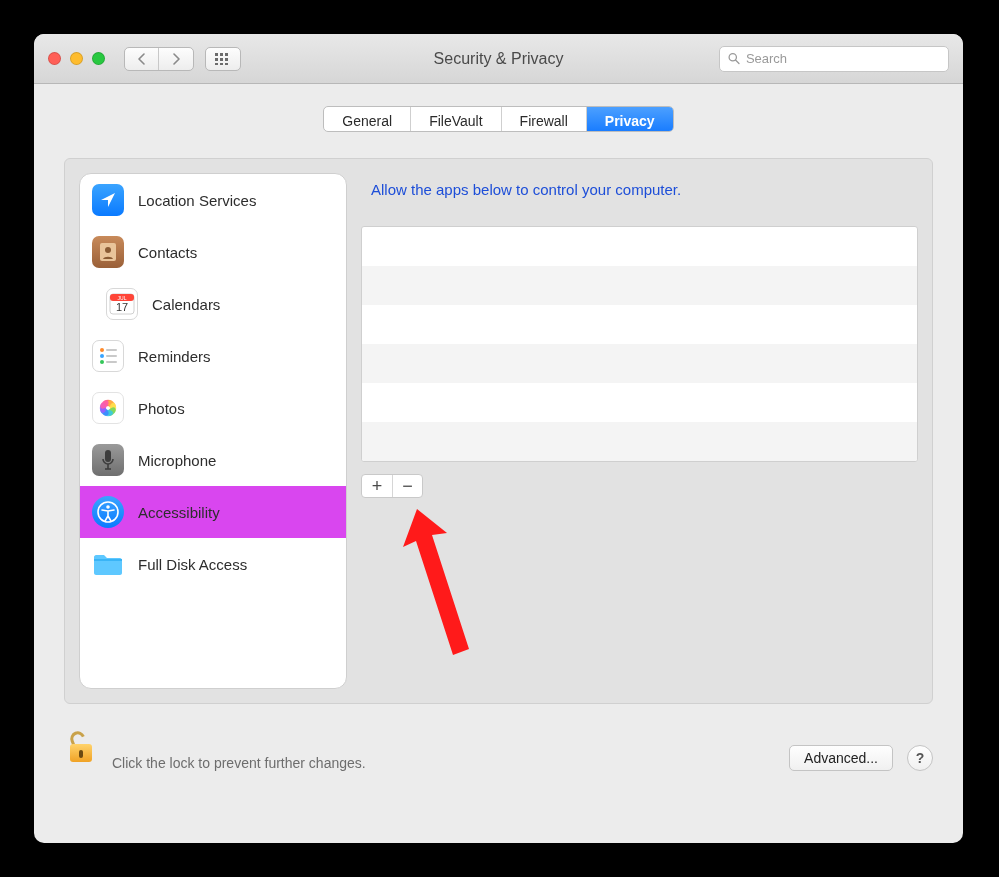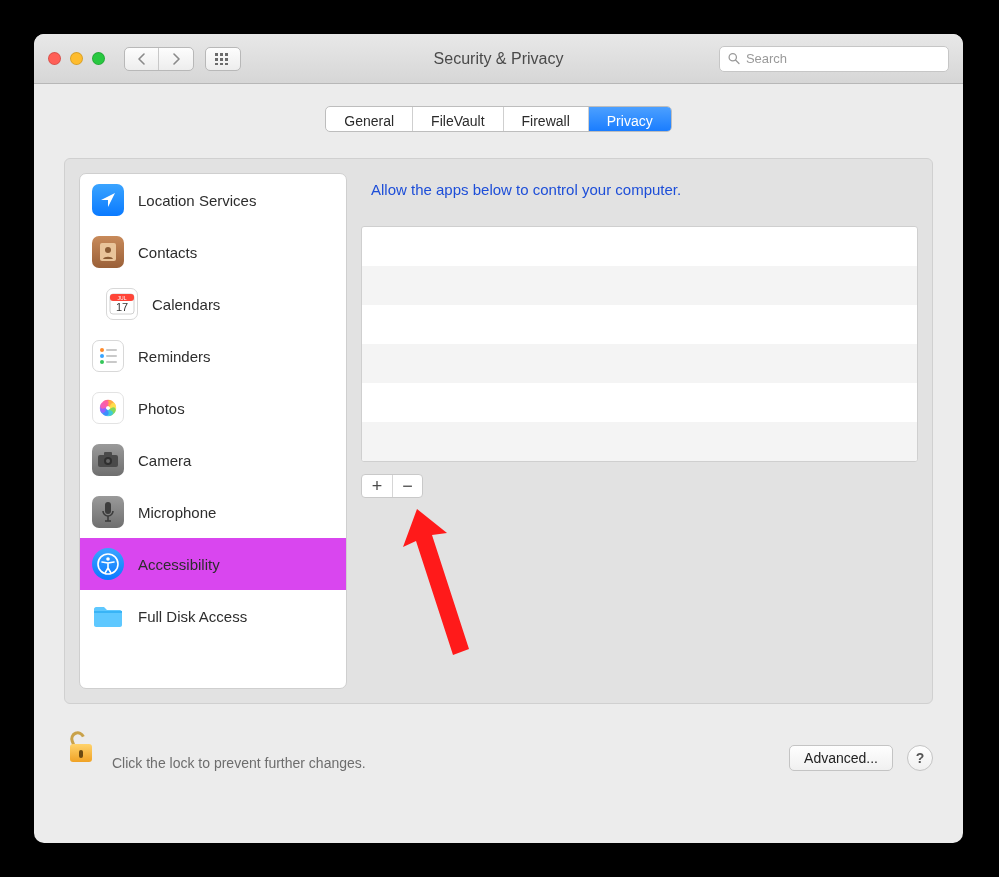--- a/index.html
+++ b/index.html
@@ -86,38 +86,39 @@
       height:26px; background:#fff; font-size:14px;
     }
     .tab {
       padding: 3px 18px 0; border-right:1px solid #cfcfcf;
       display:flex; align-items:center; color:#2b2b2b;
     }
     .tab:last-child{border-right:none;}
     .tab.active {
       background: linear-gradient(#4ca0ff,#1a7dff);
       color:#fff;
+      font-weight:bold;
     }
 
     .panel {
       margin: 26px 30px 0 30px;
       background:#e2e2e2;
       border:1px solid #d0d0d0;
       border-radius:6px;
       height: 546px;
       display:flex;
       padding:14px;
       gap:14px;
     }
 
     .sidebar {
       width: 268px;
       background:#fff;
       border:1px solid #cfcfcf;
-      border-radius:7px;
+      border-radius:12px;
       overflow:hidden;
     }
     .sitem {
       display:flex; align-items:center; gap:14px;
       height:52px; padding: 0 12px;
       font-size:15px; color:#2d2d2d;
     }
     .sitem.selected { background:#d946ef; }
     .sicon {
       width:32px; height:32px; border-radius:7px;
@@ -297,31 +298,20 @@
                 <ellipse rx="5" ry="3.2" fill="#37c7e6" opacity=".88" transform="rotate(180) translate(0,-5)"></ellipse>
                 <ellipse rx="5" ry="3.2" fill="#3a86ff" opacity=".88" transform="rotate(225) translate(0,-5)"></ellipse>
                 <ellipse rx="5" ry="3.2" fill="#9a5cff" opacity=".88" transform="rotate(270) translate(0,-5)"></ellipse>
                 <ellipse rx="5" ry="3.2" fill="#ff5ca8" opacity=".88" transform="rotate(315) translate(0,-5)"></ellipse>
               </g>
             </svg>
           </div>
           <span>Photos</span>
         </div>
 
-        <div class="sitem">
-          <div class="sicon" style="background:linear-gradient(#9a9a9a,#6f6f6f);">
-            <svg width="22" height="16" viewBox="0 0 22 16">
-                <rect x="1" y="3" width="20" height="12" rx="2" fill="#4a4a4a"></rect>
-                <rect x="7" y="0" width="8" height="4" rx="1" fill="#4a4a4a"></rect>
-                <circle cx="11" cy="9" r="4" fill="#2f2f2f"></circle>
-                <circle cx="11" cy="9" r="2" fill="#666"></circle>
-              </svg>
-          </div>
-          <span>Camera</span>
-        </div>
 
         <div class="sitem">
           <div class="sicon" style="background:linear-gradient(#9a9a9a,#6f6f6f);">
             <svg width="14" height="22" viewBox="0 0 14 22">
                 <rect x="4" y="1" width="6" height="12" rx="3" fill="#3d3d3d"></rect>
                 <path d="M2 10a5 5 0 0 0 10 0" stroke="#3d3d3d" stroke-width="1.6" fill="none"></path>
                 <line x1="7" y1="15" x2="7" y2="20" stroke="#3d3d3d" stroke-width="1.6"></line>
                 <line x1="4" y1="20" x2="10" y2="20" stroke="#3d3d3d" stroke-width="1.6"></line>
               </svg>
           </div>

